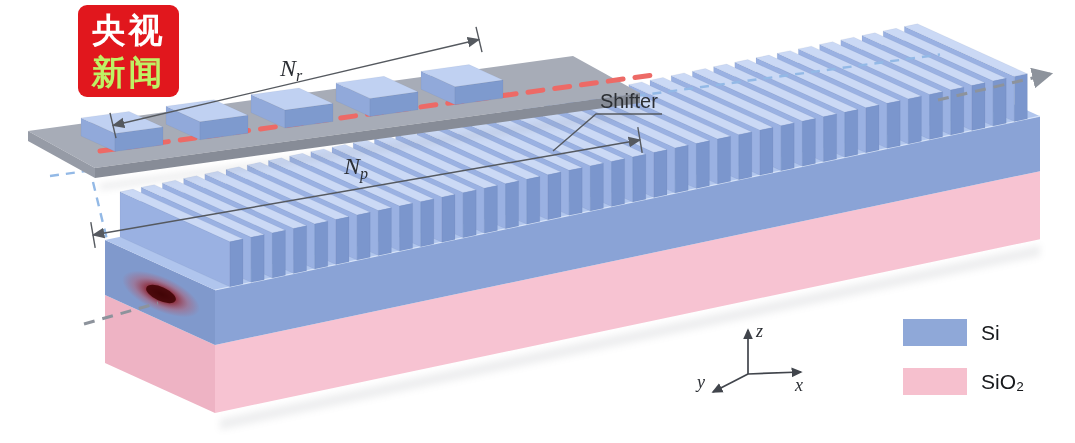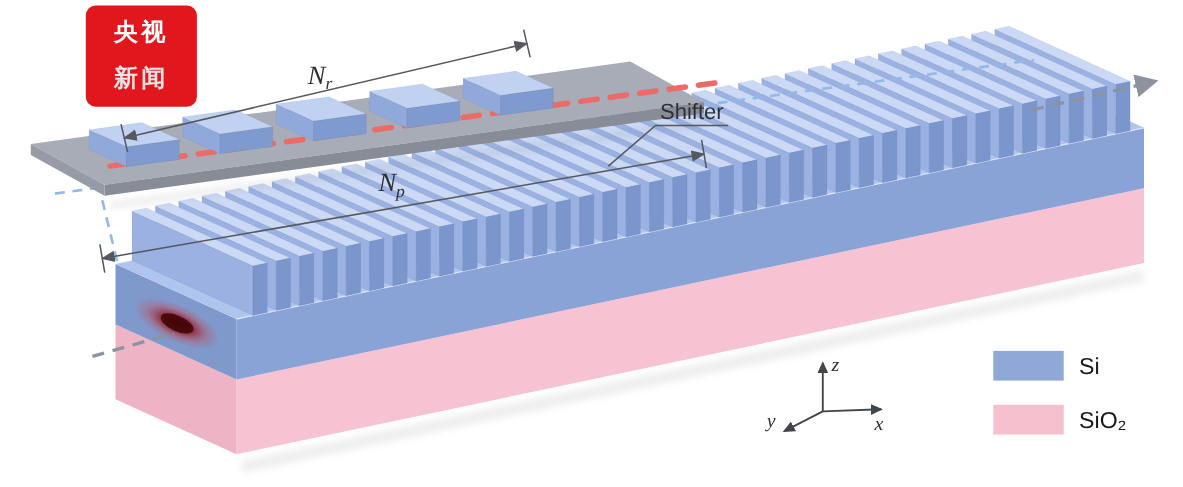--- a/index.html
+++ b/index.html
@@ -1,21 +1,21 @@
 <!DOCTYPE html>
 <html><head>
 <meta charset="utf-8">
 <style>
   html,body{margin:0;padding:0;background:#ffffff;}
   .stage{position:relative;width:1075px;height:443px;background:#ffffff;overflow:hidden;
          font-family:"Liberation Sans",sans-serif;}
   .stage svg{position:absolute;left:0;top:0;}
   .badge{position:absolute;left:78px;top:5px;width:101px;height:92px;border-radius:9px;
          display:flex;flex-direction:column;align-items:center;justify-content:center;gap:0px;}
-  .badge span{font-family:"DejaVu Sans",sans-serif;font-size:22px;font-weight:bold;
+  .badge span{font-family:"DejaVu Sans",sans-serif;font-size:34px;font-weight:bold;
               line-height:42px;letter-spacing:3px;}
   .dash-blue{stroke-width:2.4;stroke-dasharray:9 7;fill:none;}
   .dash-gray{stroke-width:3;stroke-dasharray:11 8;fill:none;}
   .dash-red{stroke-width:5;stroke-dasharray:15 12;stroke-linecap:round;fill:none;}
   .dim{stroke:#55595f;stroke-width:1.4;fill:none;}
   .axis{stroke:#41454c;stroke-width:1.7;fill:none;}
   .lbl-math{font-family:"Liberation Serif",serif;font-style:italic;font-size:24px;fill:#2c2f34;}
   .lbl-sub{font-size:16px;}
   .lbl-sans{font-family:"Liberation Sans",sans-serif;font-size:20px;fill:#2c2f34;}
   .lbl-axis{font-family:"Liberation Serif",serif;font-style:italic;font-size:18px;fill:#2c2f34;}
@@ -236,15 +236,15 @@
   <g>
     <rect x="903" y="319" width="64" height="27" fill="#8fa8d8"></rect>
     <text class="lbl-legend" x="981" y="340">Si</text>
     <rect x="903" y="368" width="64" height="27" fill="#f6c0ce"></rect>
     <text class="lbl-legend" x="981" y="389">SiO₂</text>
   </g>
 </svg>
 
 <div class="badge" style="background: rgb(225, 23, 29);">
   <span style="color: rgb(255, 255, 255);">央视</span>
-  <span style="color: #e5e5e5;">新闻</span>
+  <span style="color: #bef264;">新闻</span>
 </div>
 </div>
 
 </body></html>

